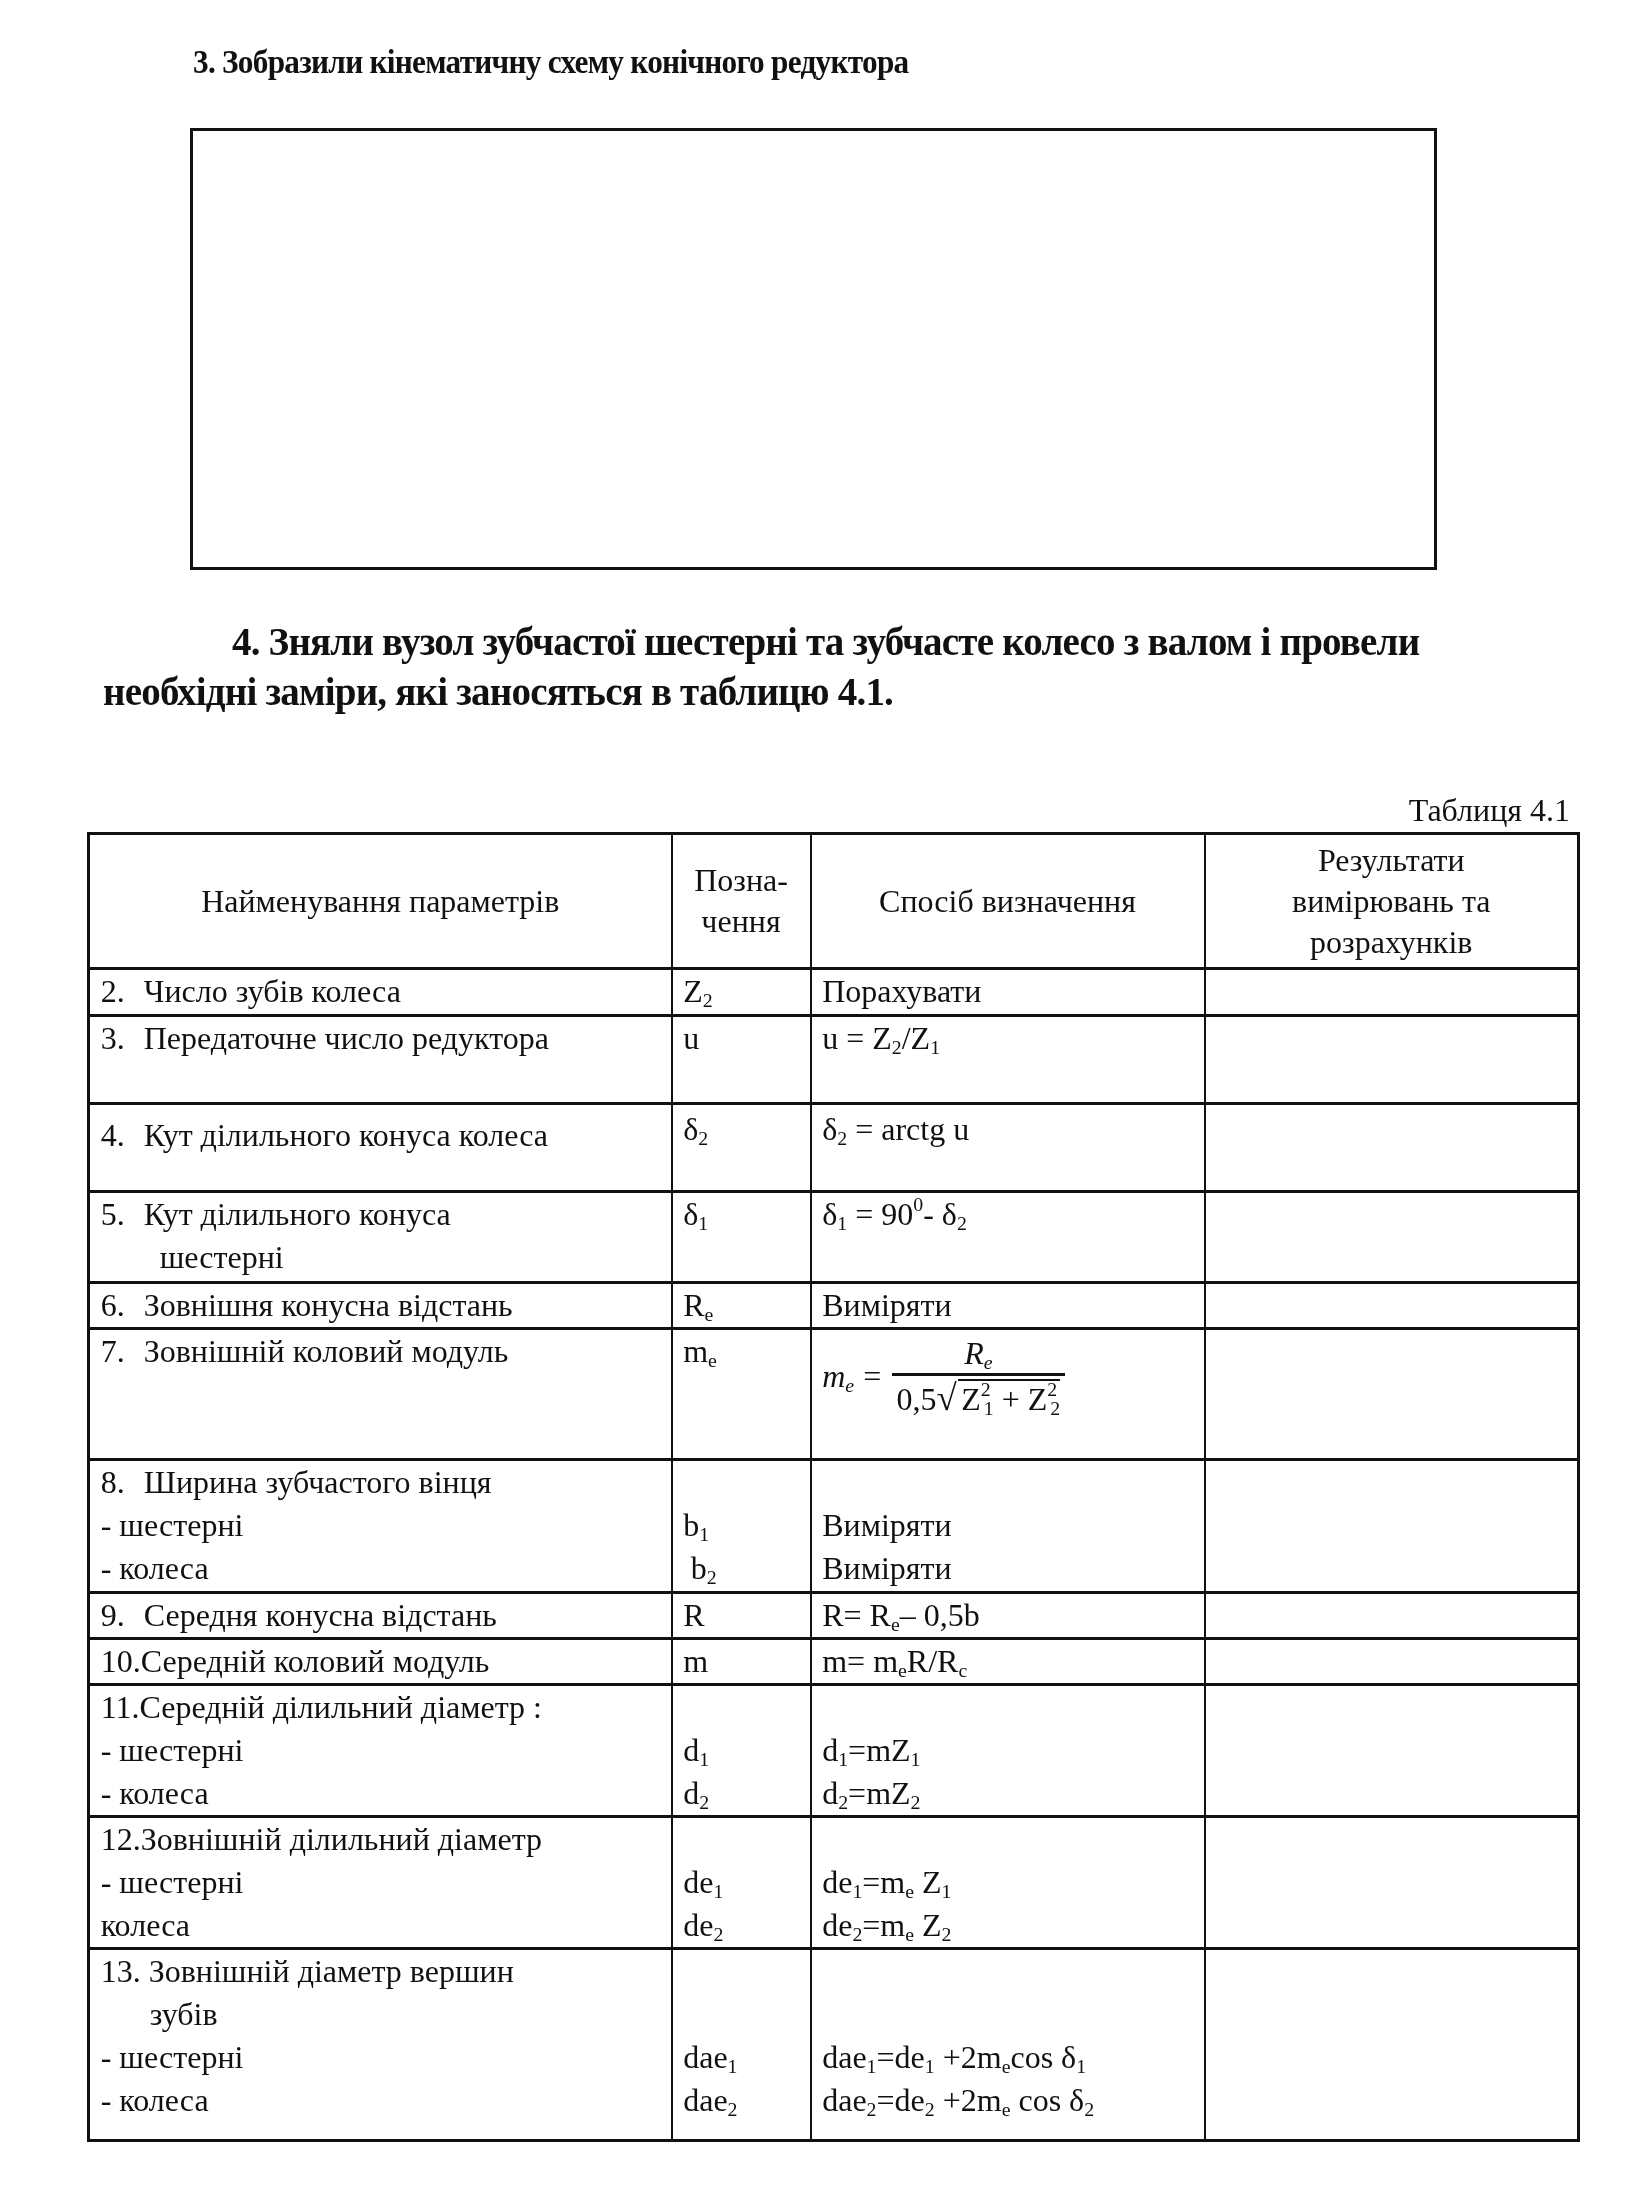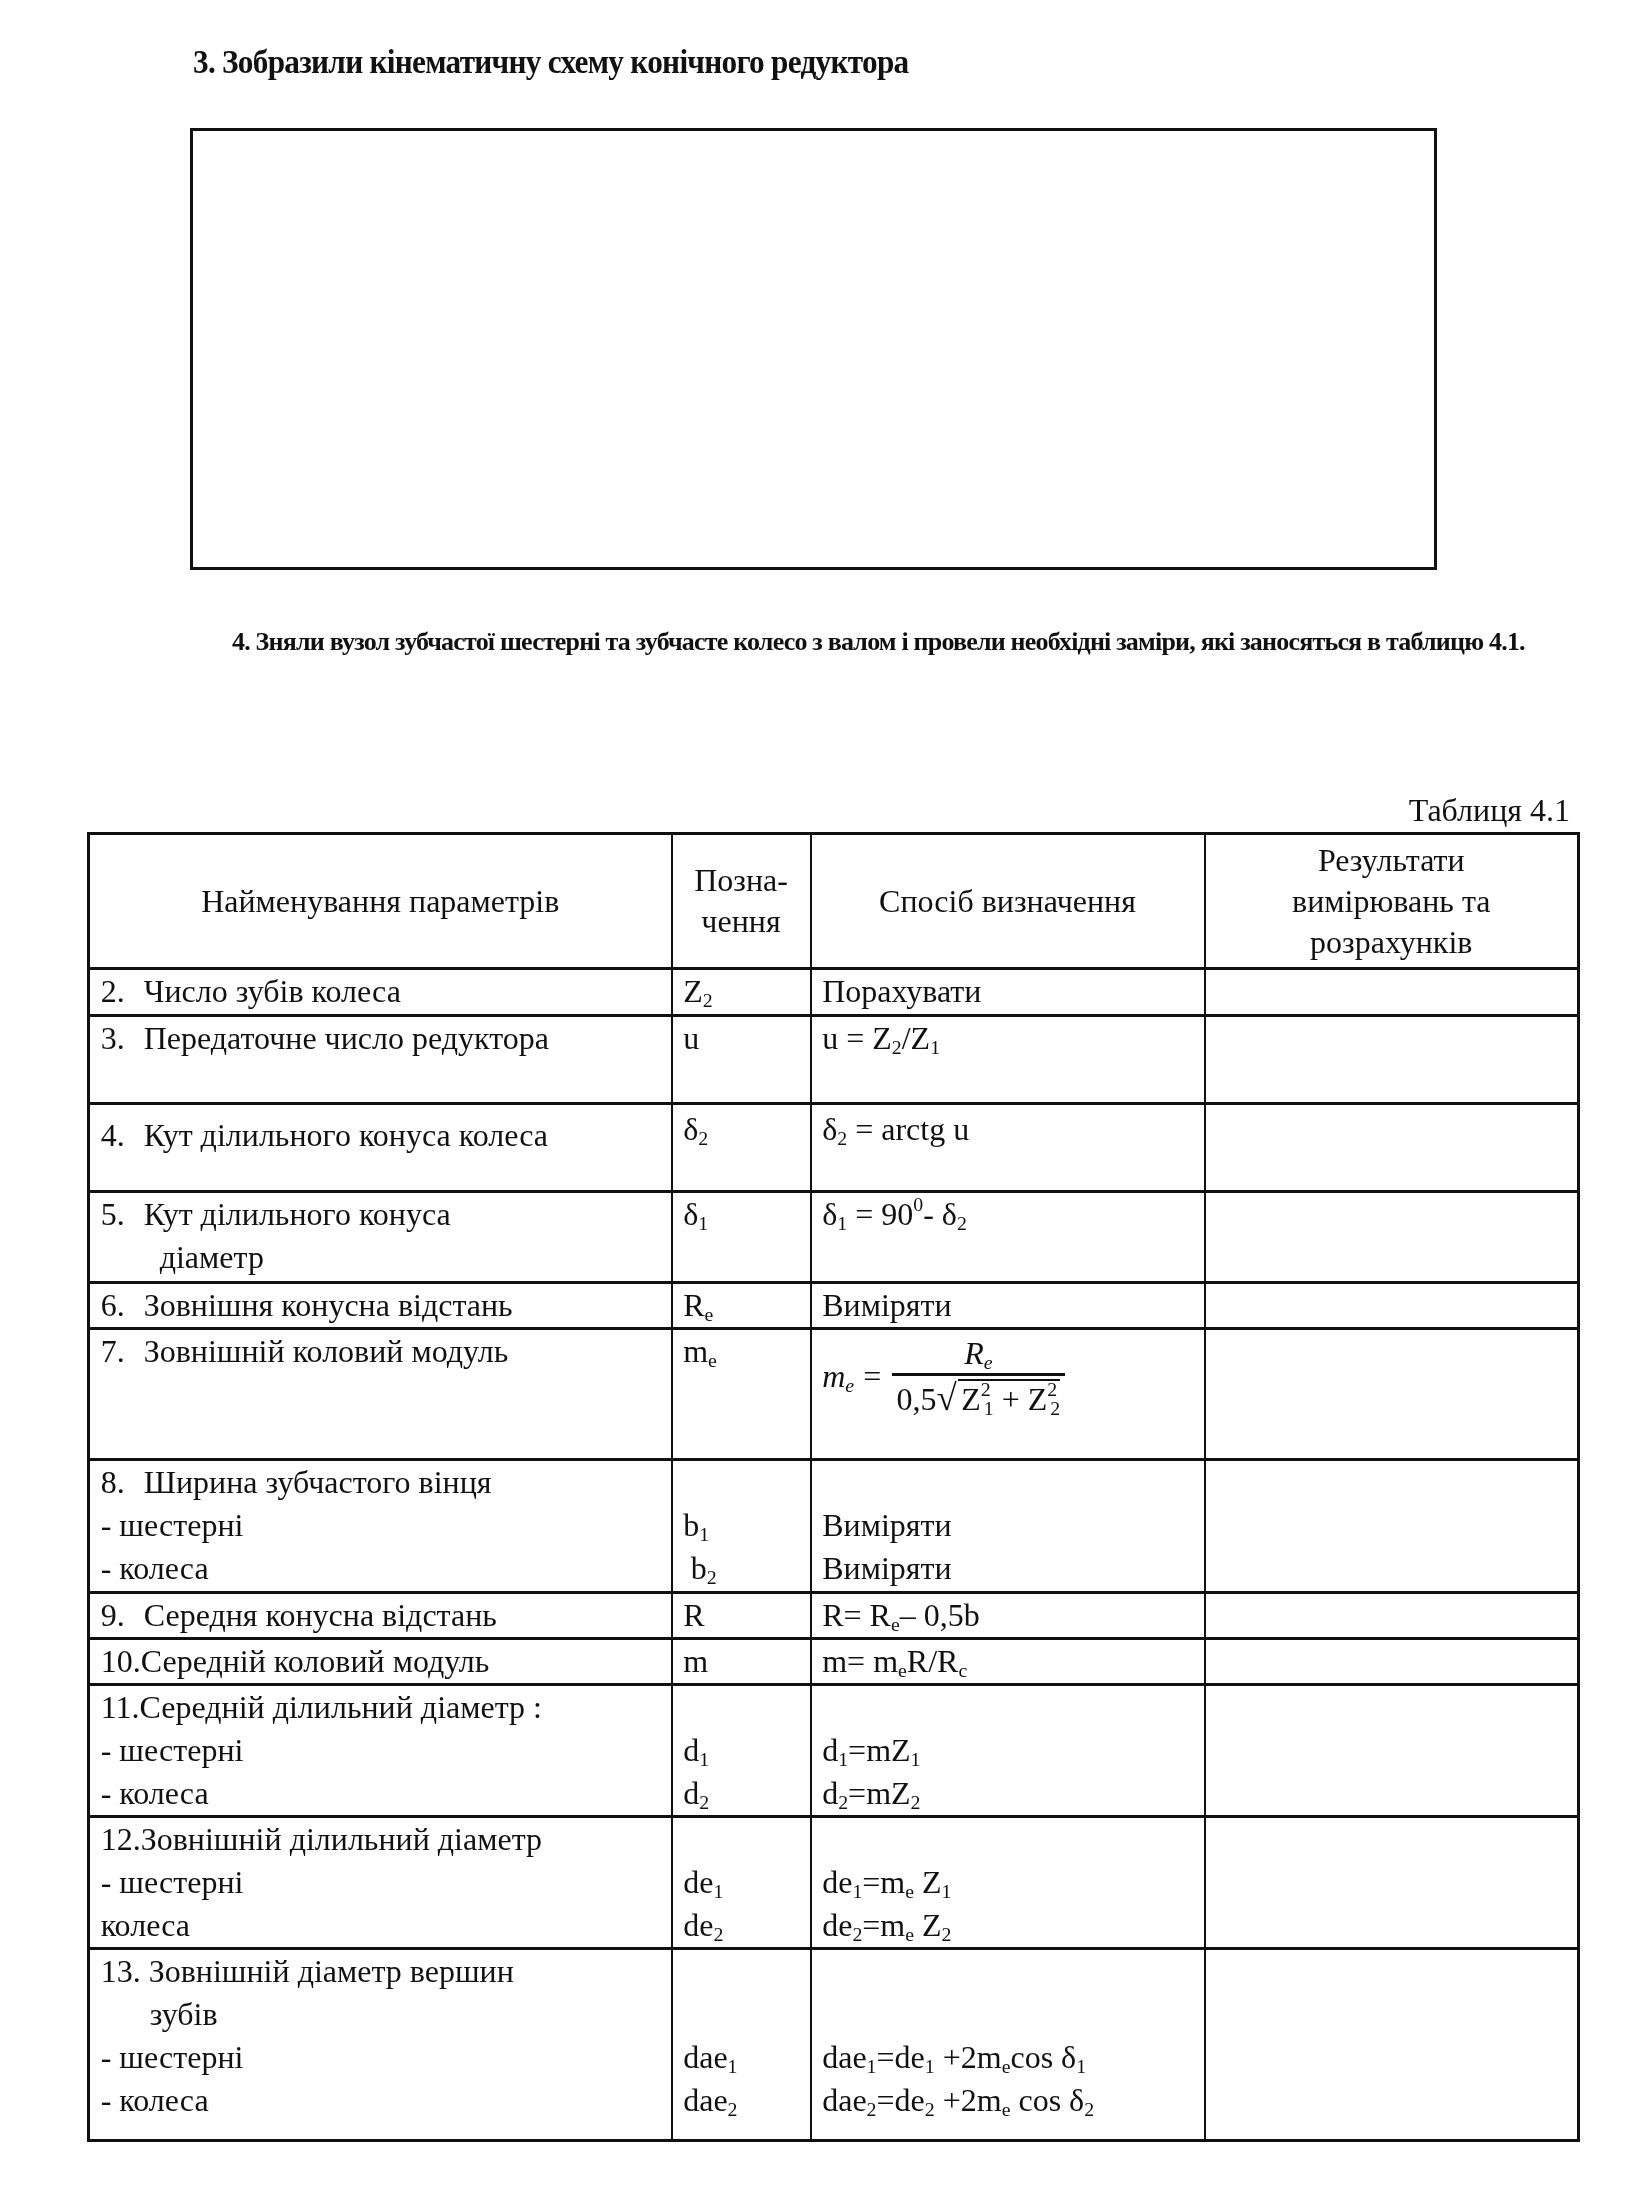--- a/index.html
+++ b/index.html
@@ -11,21 +11,21 @@
     position: absolute; left: 193px; top: 43px;
     font-size: 34px; font-weight: bold; letter-spacing: -0.8px;
     transform: scaleX(0.92); transform-origin: left top; white-space: nowrap;
   }
   .scheme-box {
     position: absolute; left: 190px; top: 128px; width: 1247px; height: 442px;
     border: 3px solid #111; border-top-width: 3.8px; border-bottom-width: 3.8px; box-sizing: border-box;
   }
   .para4 {
     position: absolute; left: 103px; top: 617px; width: 1462px;
-    font-size: 26px; font-weight: bold; line-height: 50px;
+    font-size: 39px; font-weight: bold; line-height: 50px;
     text-indent: 129px; letter-spacing: -0.8px;
   }
   .caption {
     position: absolute; right: 76px; top: 792px;
     font-size: 32px; white-space: nowrap;
   }
   table.params {
     position: absolute; left: 87px; top: 832px;
     border-collapse: collapse; table-layout: fixed;
     font-size: 32px; line-height: 43px;
@@ -106,21 +106,21 @@
     <tr style="height:88px">
       <td style="padding-top:9px"><span class="num">4.</span> <span>Кут ділильного конуса колеса</span></td>
       <td style="padding-top:3px"><span>δ</span><sub>2</sub></td>
       <td style="padding-top:3px"><span>δ</span><sub>2</sub><span> = arctg u</span></td>
       <td></td>
     </tr>
 
     <tr style="height:91px">
       <td>
         <span class="line"><span class="num">5.</span> <span>Кут ділильного конуса</span></span>
-        <span class="line indent" style="padding-left:59px">діаметр</span>
+        <span class="line indent" style="padding-left:59px">шестерні</span>
       </td>
       <td><span>δ</span><sub>1</sub></td>
       <td><span>δ</span><sub>1</sub><span> = 90</span><sup>0</sup><span>- δ</span><sub>2</sub></td>
       <td></td>
     </tr>
 
     <tr style="height:44px">
       <td><span class="num">6.</span> <span>Зовнішня конусна відстань</span></td>
       <td><span>R</span><sub>e</sub></td>
       <td><span>Виміряти</span></td>

